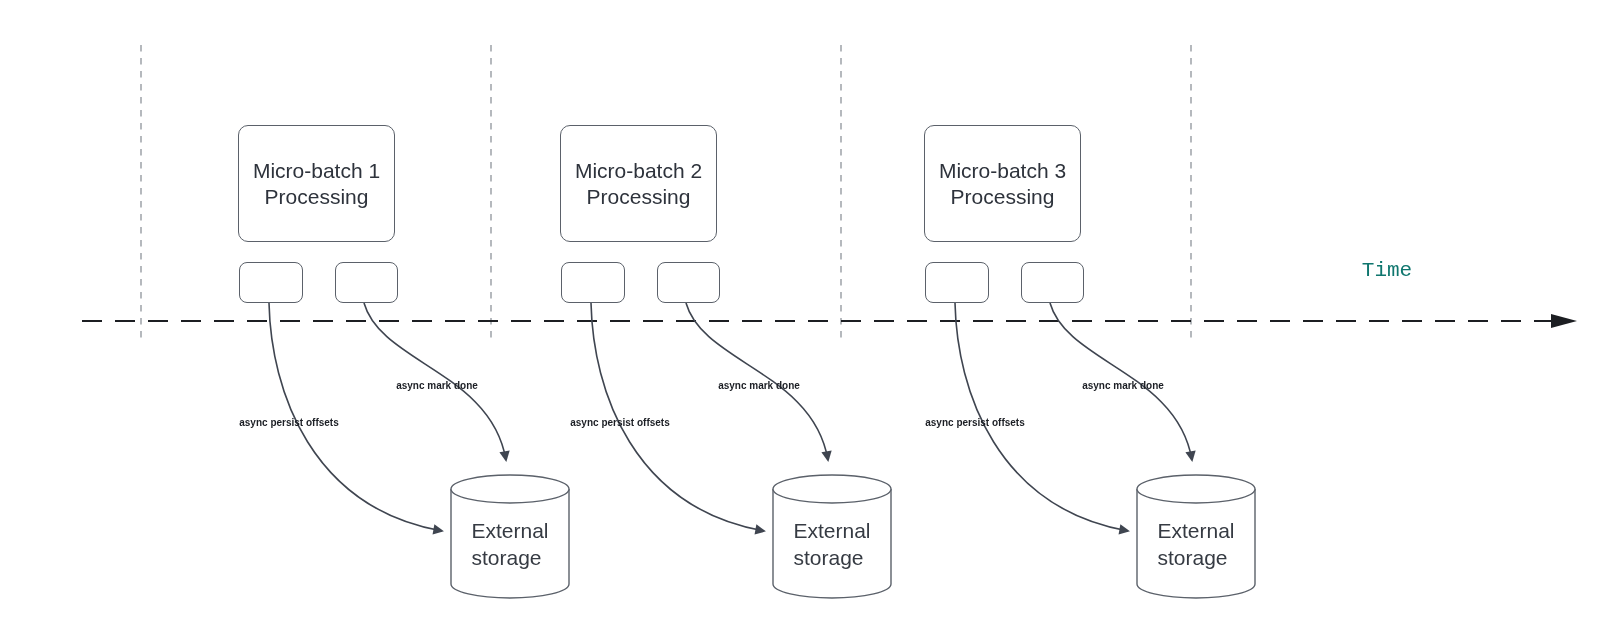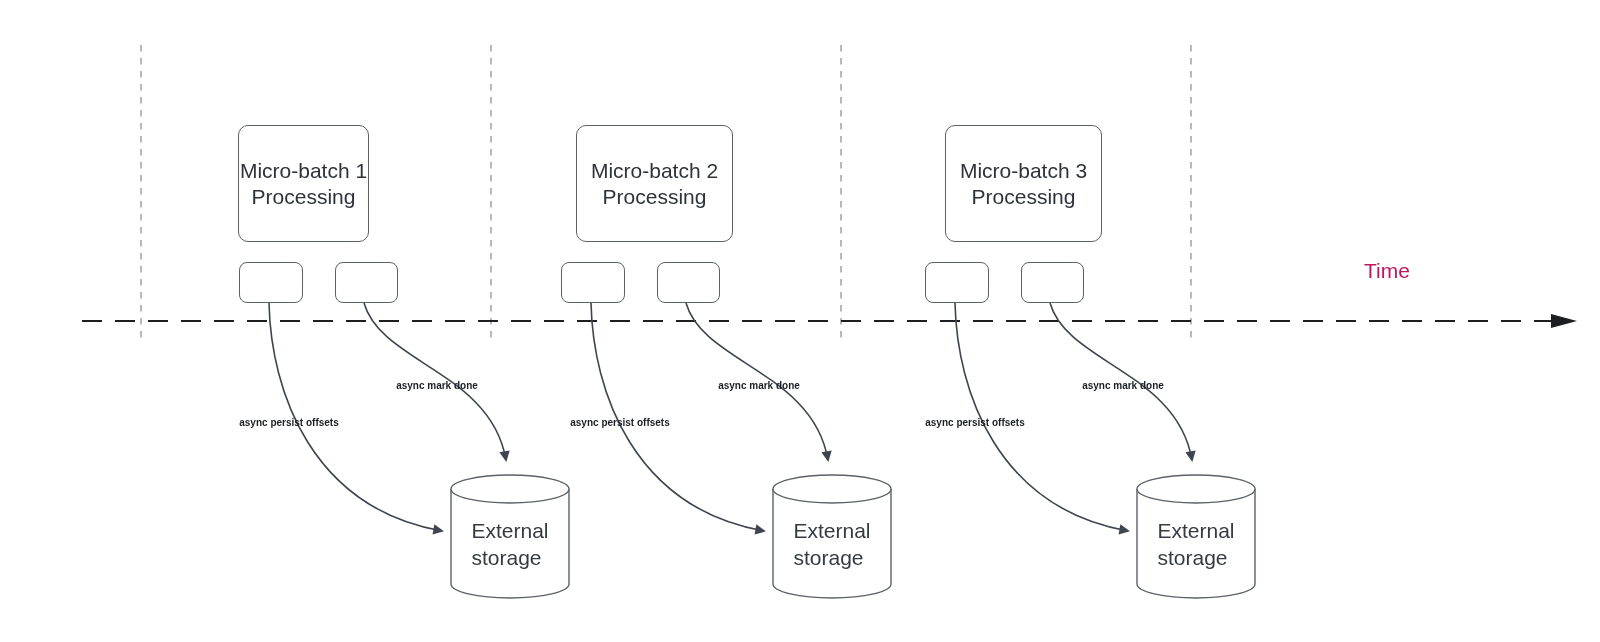--- a/index.html
+++ b/index.html
@@ -57,22 +57,23 @@
     text-align: left;
     font-size: 21px;
     line-height: 27px;
     color: #363b43;
     white-space: nowrap;
   }
   .time-lbl {
     position: absolute;
     transform: translateX(-50%);
     font-size: 21px;
-    color: #be185d;
+    color: #0f766e;
     white-space: nowrap;
+    font-family: Liberation Mono, monospace;
   }
 </style>
 </head>
 <body>
 
 <div class="canvas">
 
   <svg class="underlay" viewBox="0 0 1600 642">
     <defs>
       <marker id="arr" viewBox="0 0 12 12" refX="9.5" refY="6" markerWidth="13" markerHeight="13" markerUnits="userSpaceOnUse" orient="auto">
@@ -105,51 +106,51 @@
     </g>
 
     <g transform="translate(686,0)">
       <path d="M451,489 L451,584 A59,14 0 0 0 569,584 L569,489" fill="#ffffff" stroke="#5b616a" stroke-width="1.4"></path>
       <ellipse cx="510" cy="489" rx="59" ry="14" fill="#ffffff" stroke="#5b616a" stroke-width="1.4"></ellipse>
       <path d="M269,303 C271,392 312,508 442,531" fill="none" stroke="#3f4550" stroke-width="1.6" marker-end="url(#arr)"></path>
       <path d="M364,303 C381,363 491,372 506,460" fill="none" stroke="#3f4550" stroke-width="1.6" marker-end="url(#arr)"></path>
     </g>
   </svg>
 
-  <div class="node" style="left:238px; top:125px; width:131px; height:117px;">
+  <div class="node" style="left:238px; top:125px; width:157px; height:117px;">
     <div>
       <div>Micro-batch 1</div>
       <div>Processing</div>
     </div>
   </div>
   <div class="mini" style="left:239px; top:262px; width:64px; height:41px;"></div>
   <div class="mini" style="left:335px; top:262px; width:63px; height:41px;"></div>
   <div class="lbl" style="left:437px; top:380px;">async mark done</div>
   <div class="lbl" style="left:289px; top:417px;">async persist offsets</div>
   <div class="cyl-text" style="left:510px; top:517px;">
     <div>External</div>
     <div>storage</div>
   </div>
 
-  <div class="node" style="left:576px; top:125px; width:157px; height:117px;">
+  <div class="node" style="left:560px; top:125px; width:157px; height:117px;">
     <div>
       <div>Micro-batch 2</div>
       <div>Processing</div>
     </div>
   </div>
   <div class="mini" style="left:561px; top:262px; width:64px; height:41px;"></div>
   <div class="mini" style="left:657px; top:262px; width:63px; height:41px;"></div>
   <div class="lbl" style="left:759px; top:380px;">async mark done</div>
   <div class="lbl" style="left:620px; top:417px;">async persist offsets</div>
   <div class="cyl-text" style="left:832px; top:517px;">
     <div>External</div>
     <div>storage</div>
   </div>
 
-  <div class="node" style="left:924px; top:125px; width:157px; height:117px;margin-left:21px;">
+  <div class="node" style="left:924px; top:125px; width:157px; height:117px;">
     <div>
       <div>Micro-batch 3</div>
       <div>Processing</div>
     </div>
   </div>
   <div class="mini" style="left:925px; top:262px; width:64px; height:41px;"></div>
   <div class="mini" style="left:1021px; top:262px; width:63px; height:41px;"></div>
   <div class="lbl" style="left:1123px; top:380px;">async mark done</div>
   <div class="lbl" style="left:975px; top:417px;">async persist offsets</div>
   <div class="cyl-text" style="left:1196px; top:517px;">

